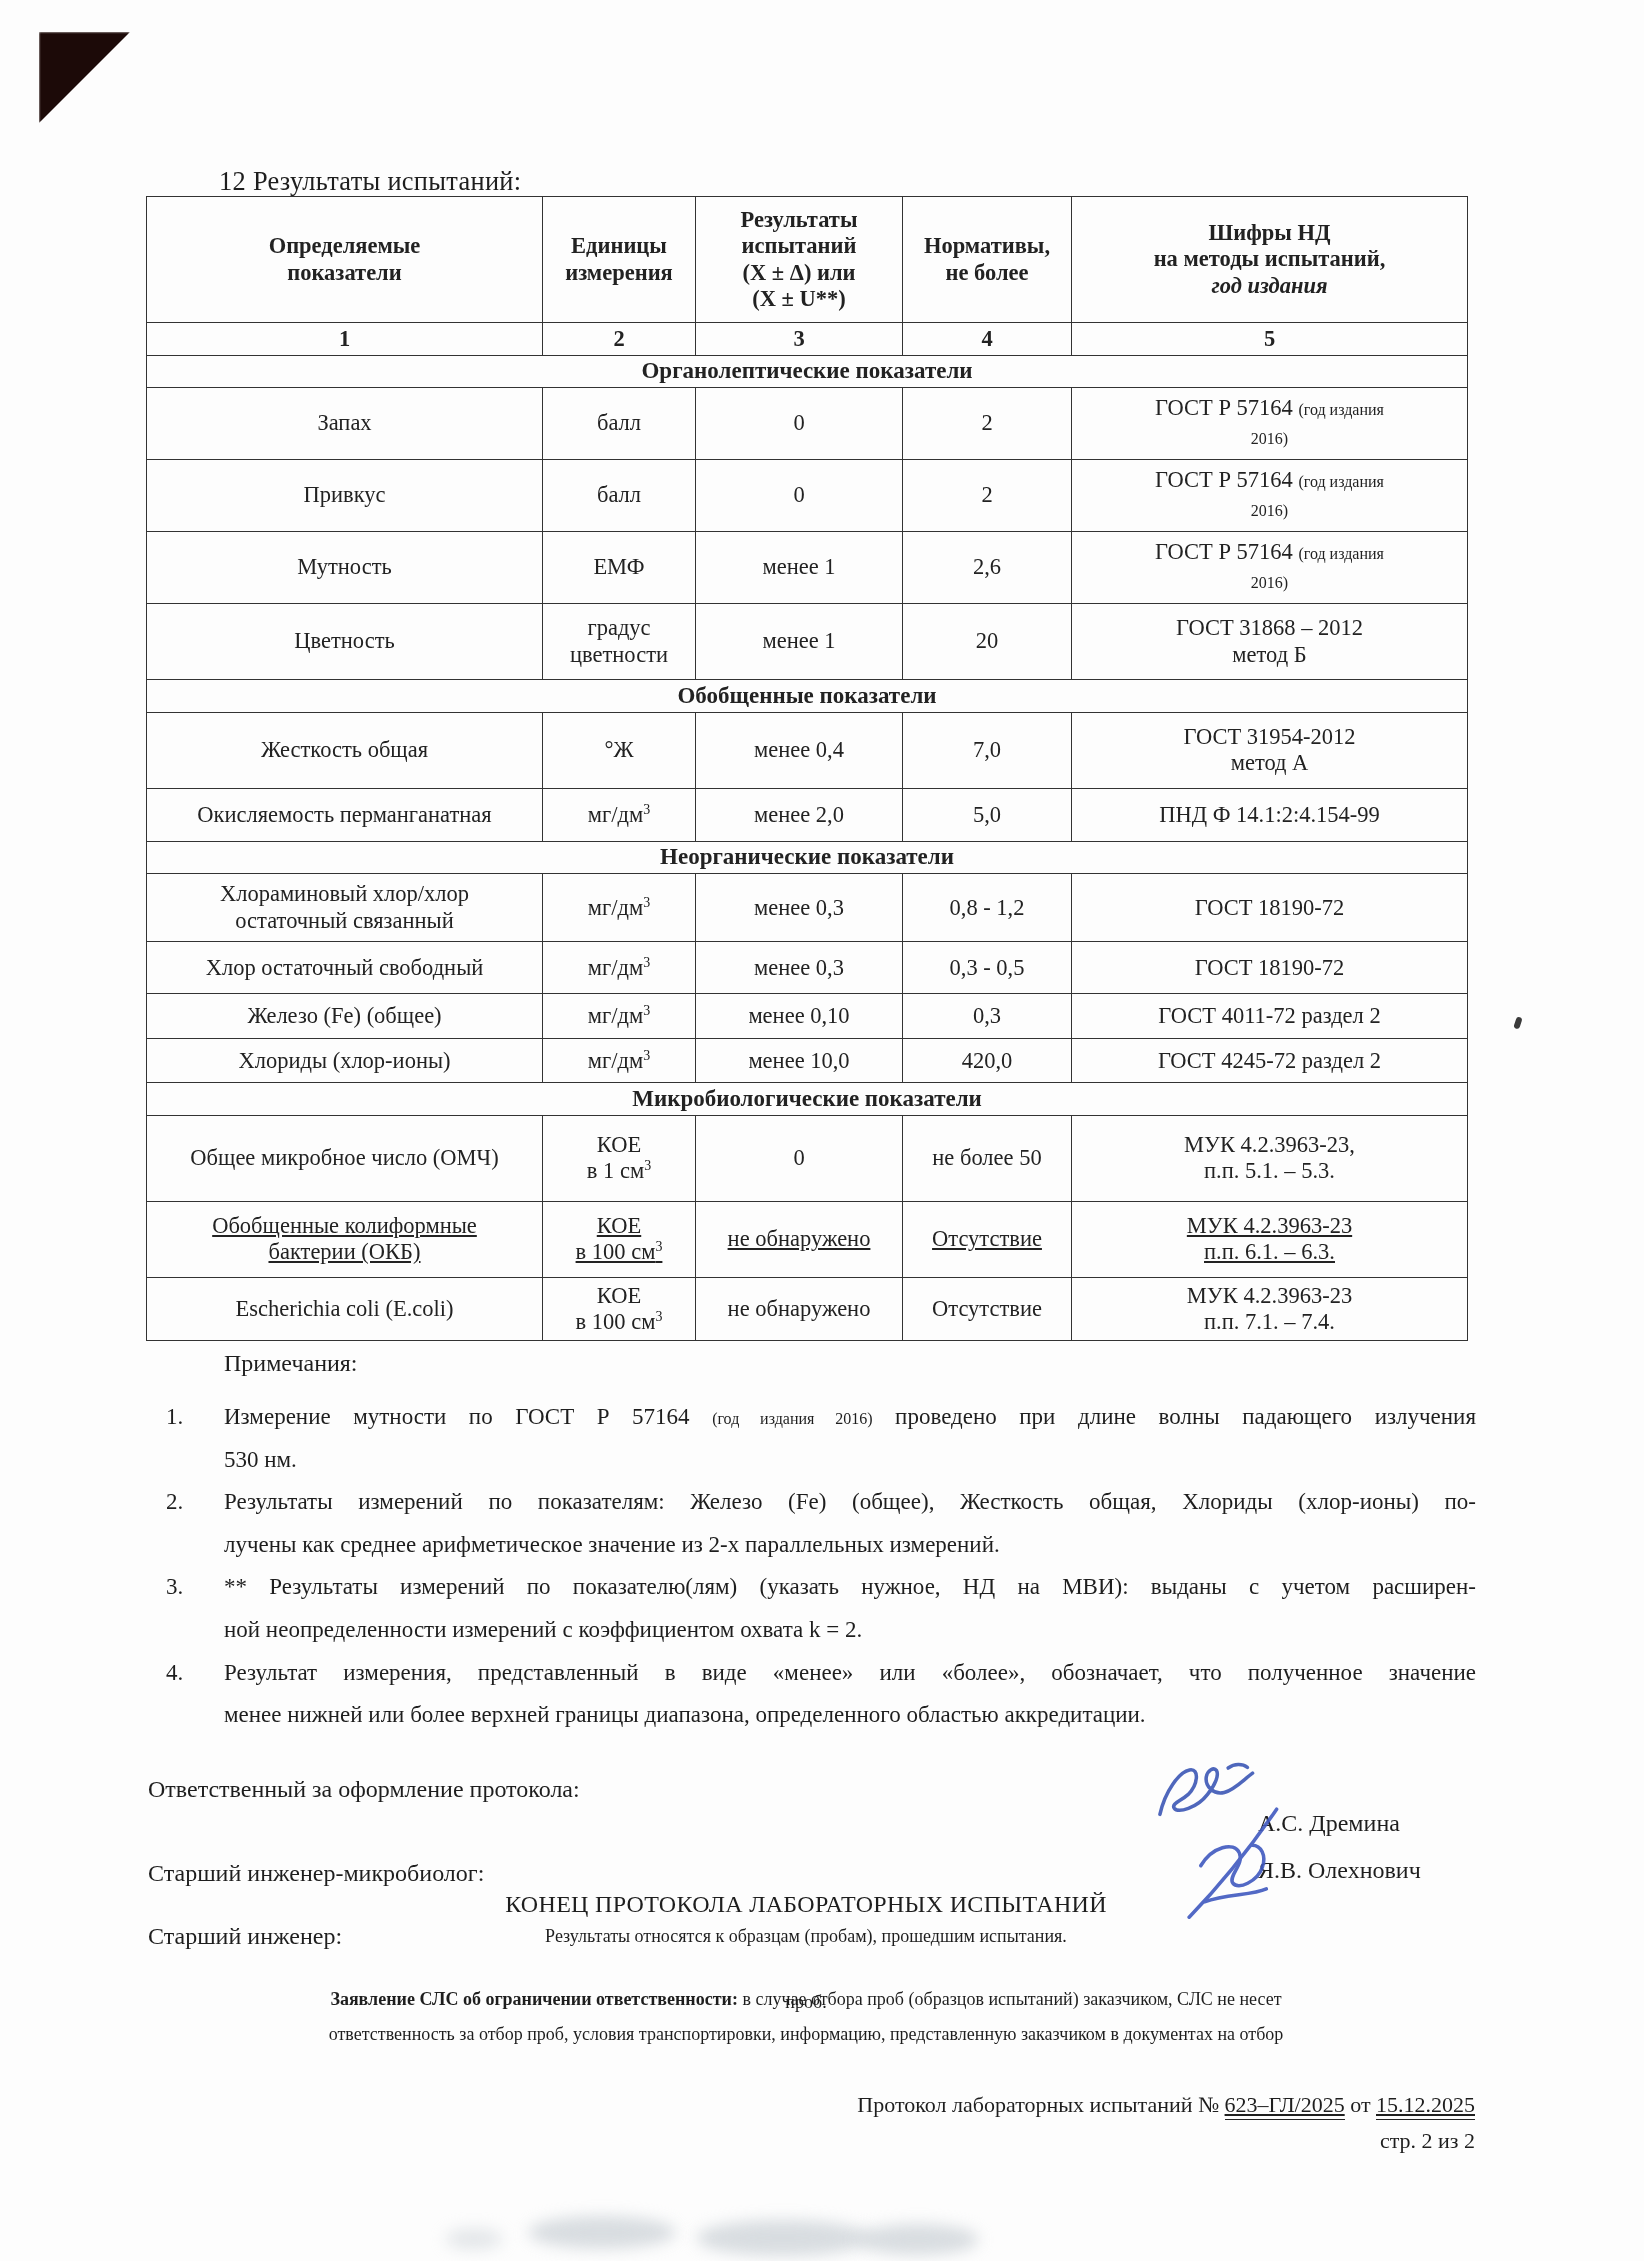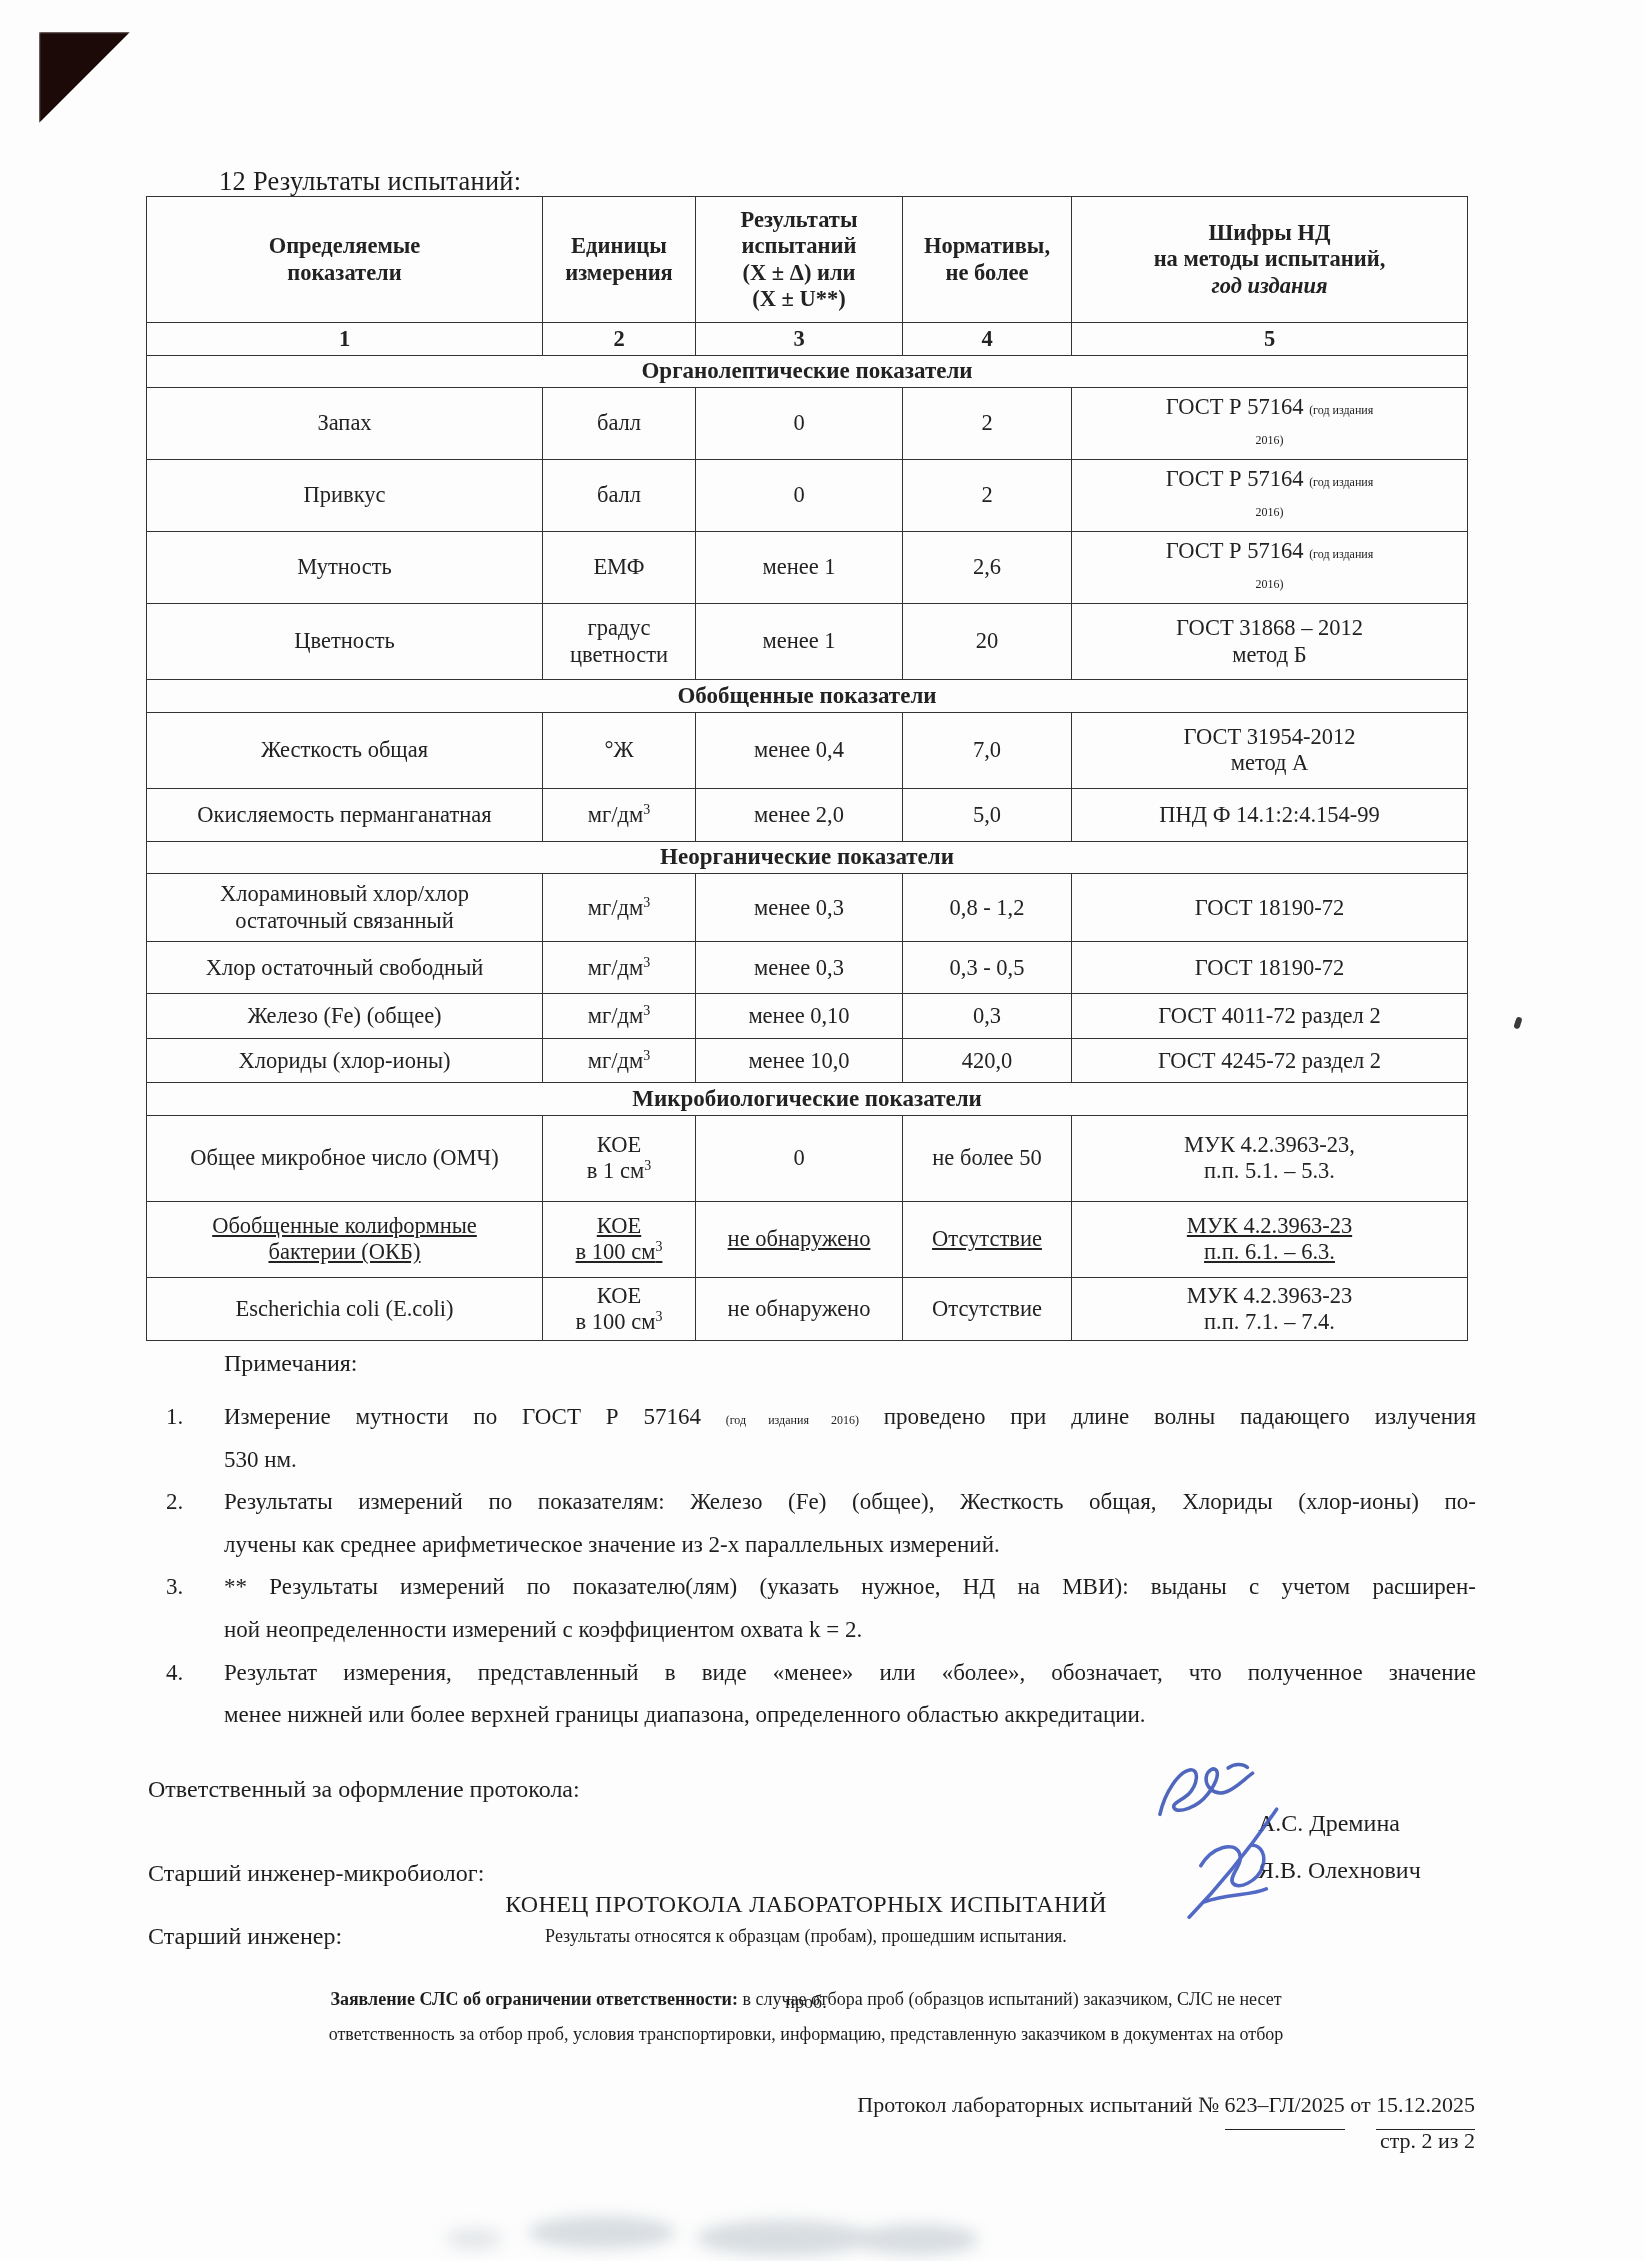--- a/index.html
+++ b/index.html
@@ -46,24 +46,24 @@
     vertical-align:middle;text-align:center;
     padding:2.6px 5.2px;
     overflow:hidden;
   }
   table.results{border:1.9px solid #2a2a2a;}
   td.c-name{text-align:left;padding-left:19.3px;}
   td.c-method{text-align:left;padding-left:17px;}
   tr.head td{font-weight:bold;}
   tr.nums td{font-weight:bold;}
   tr.section td{font-weight:bold;font-size:23px;}
-  .small-seg{font-size:12px;}
+  .small-seg{font-size:16px;}
   .italic-seg{font-style:italic;}
   .bold-seg{font-weight:bold;}
-  .u-seg{border-bottom:1.9px solid #222;padding-bottom:12px;}
+  .u-seg{border-bottom:1.9px solid #222;padding-bottom:2px;text-decoration:underline;}
   sup.s3{font-size:62%;vertical-align:super;line-height:0;}
 
   .notes-label{position:absolute;left:224px;top:1350px;font-size:24px;}
   .note-line{
     position:absolute;left:224px;width:1252px;
     font-size:23px;white-space:nowrap;
   }
   .note-line.stretch{
     white-space:normal;text-align:justify;text-align-last:justify;
   }

